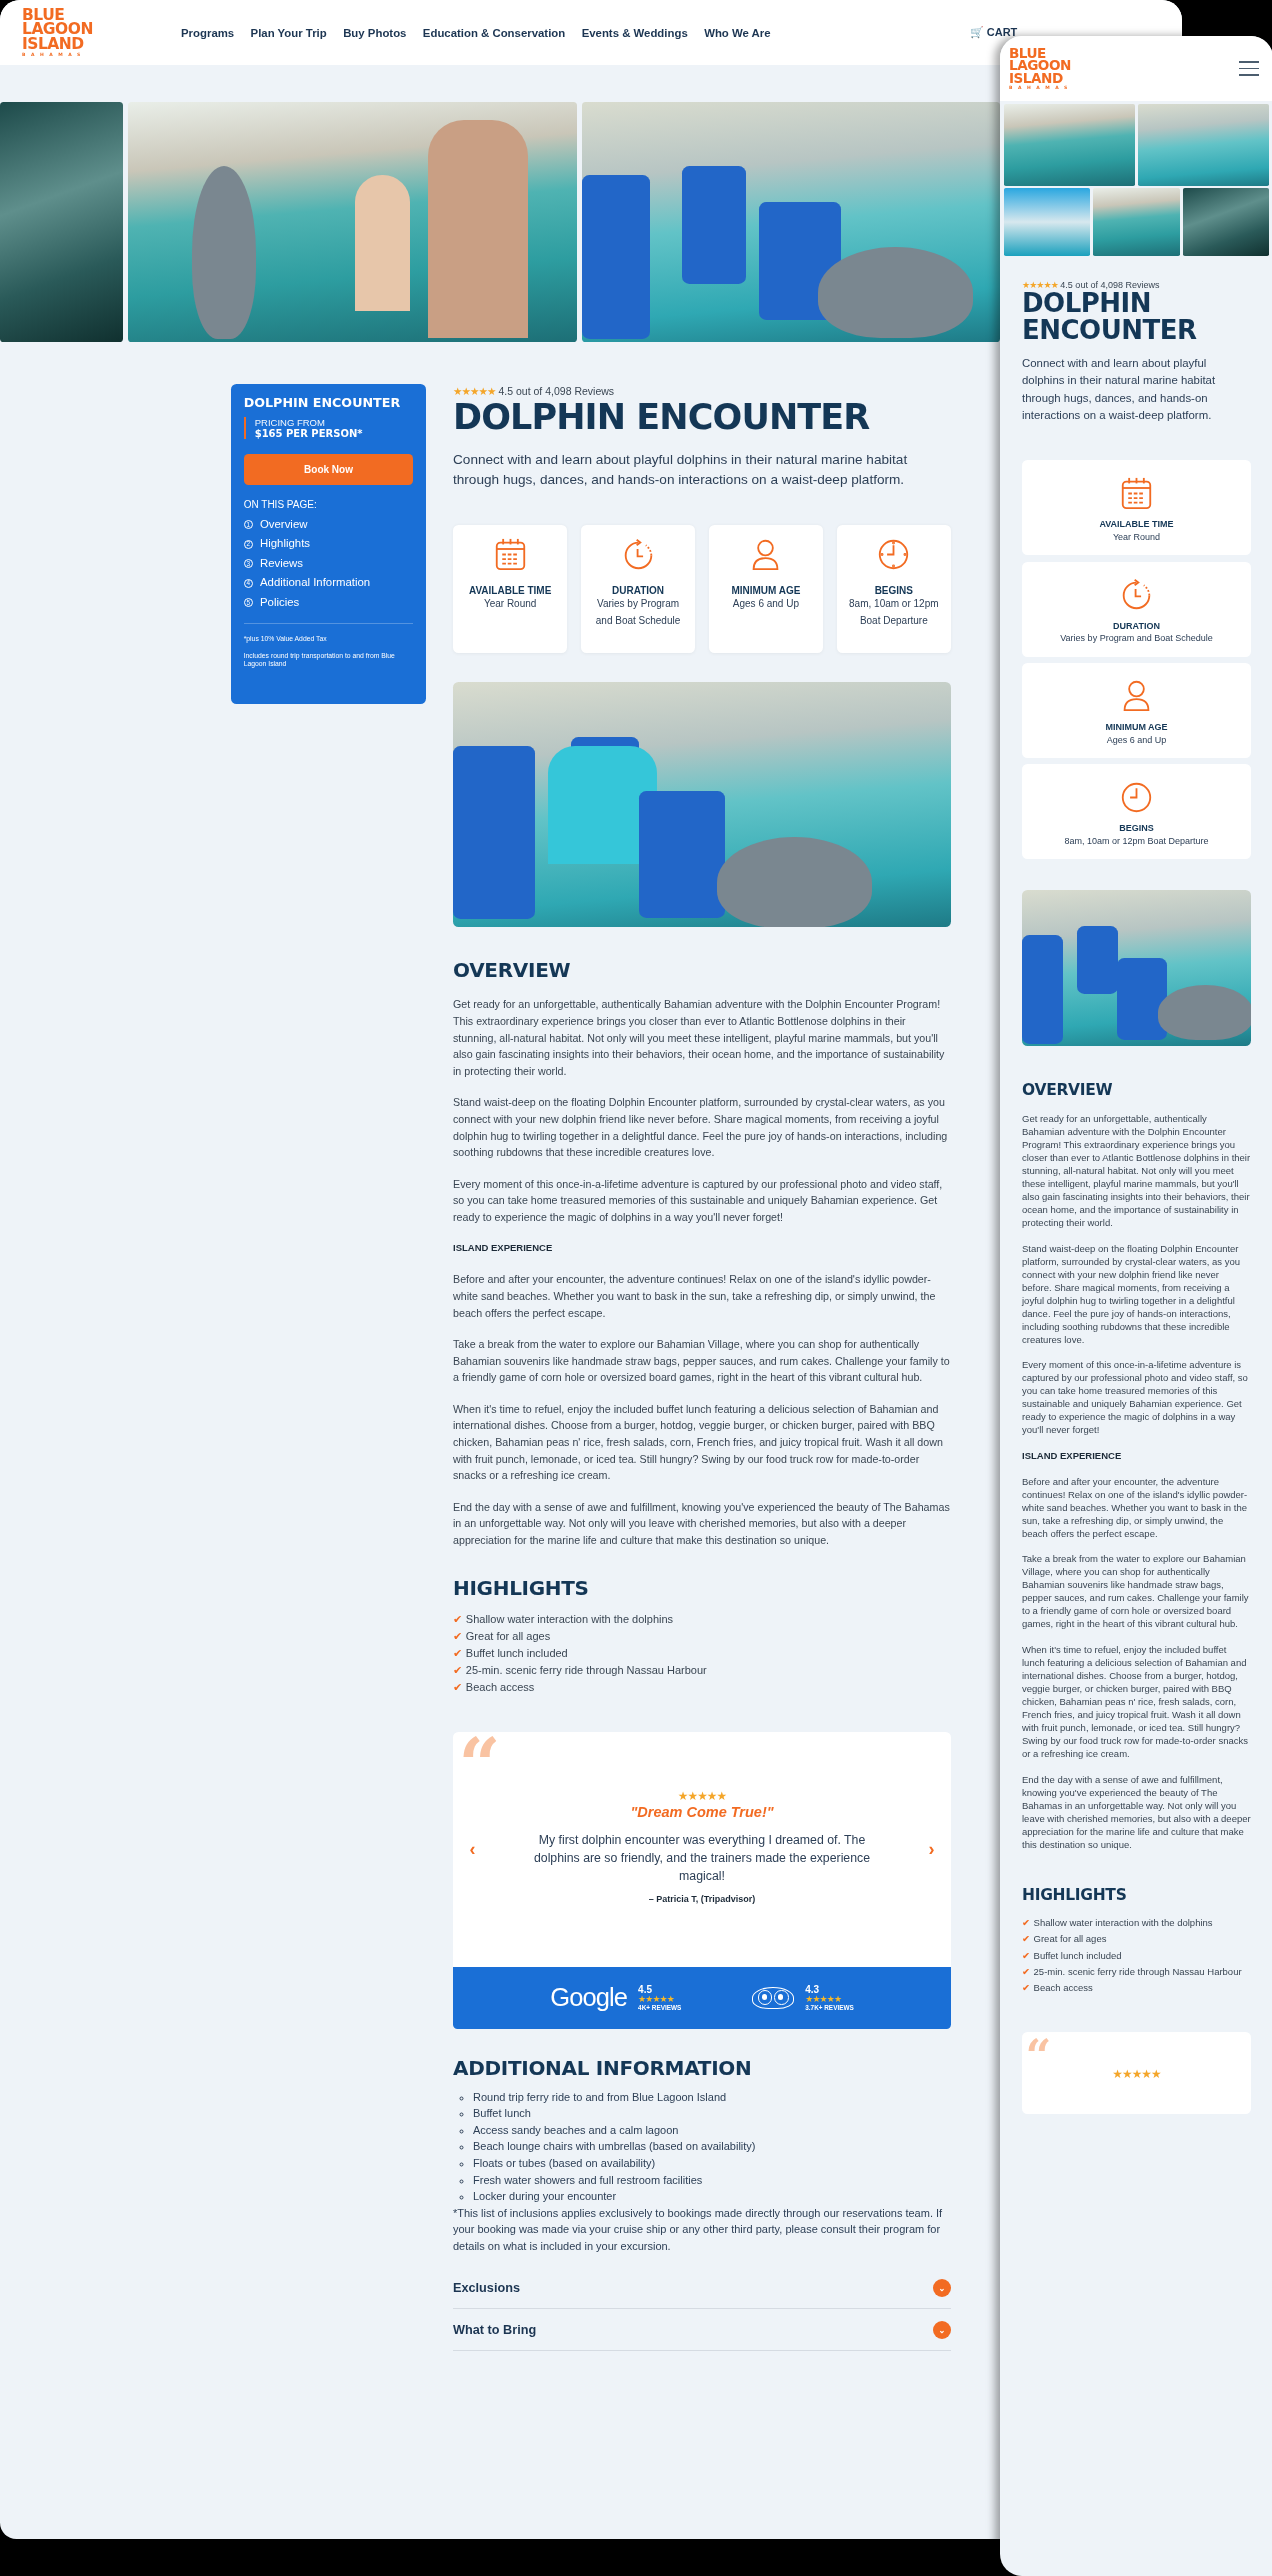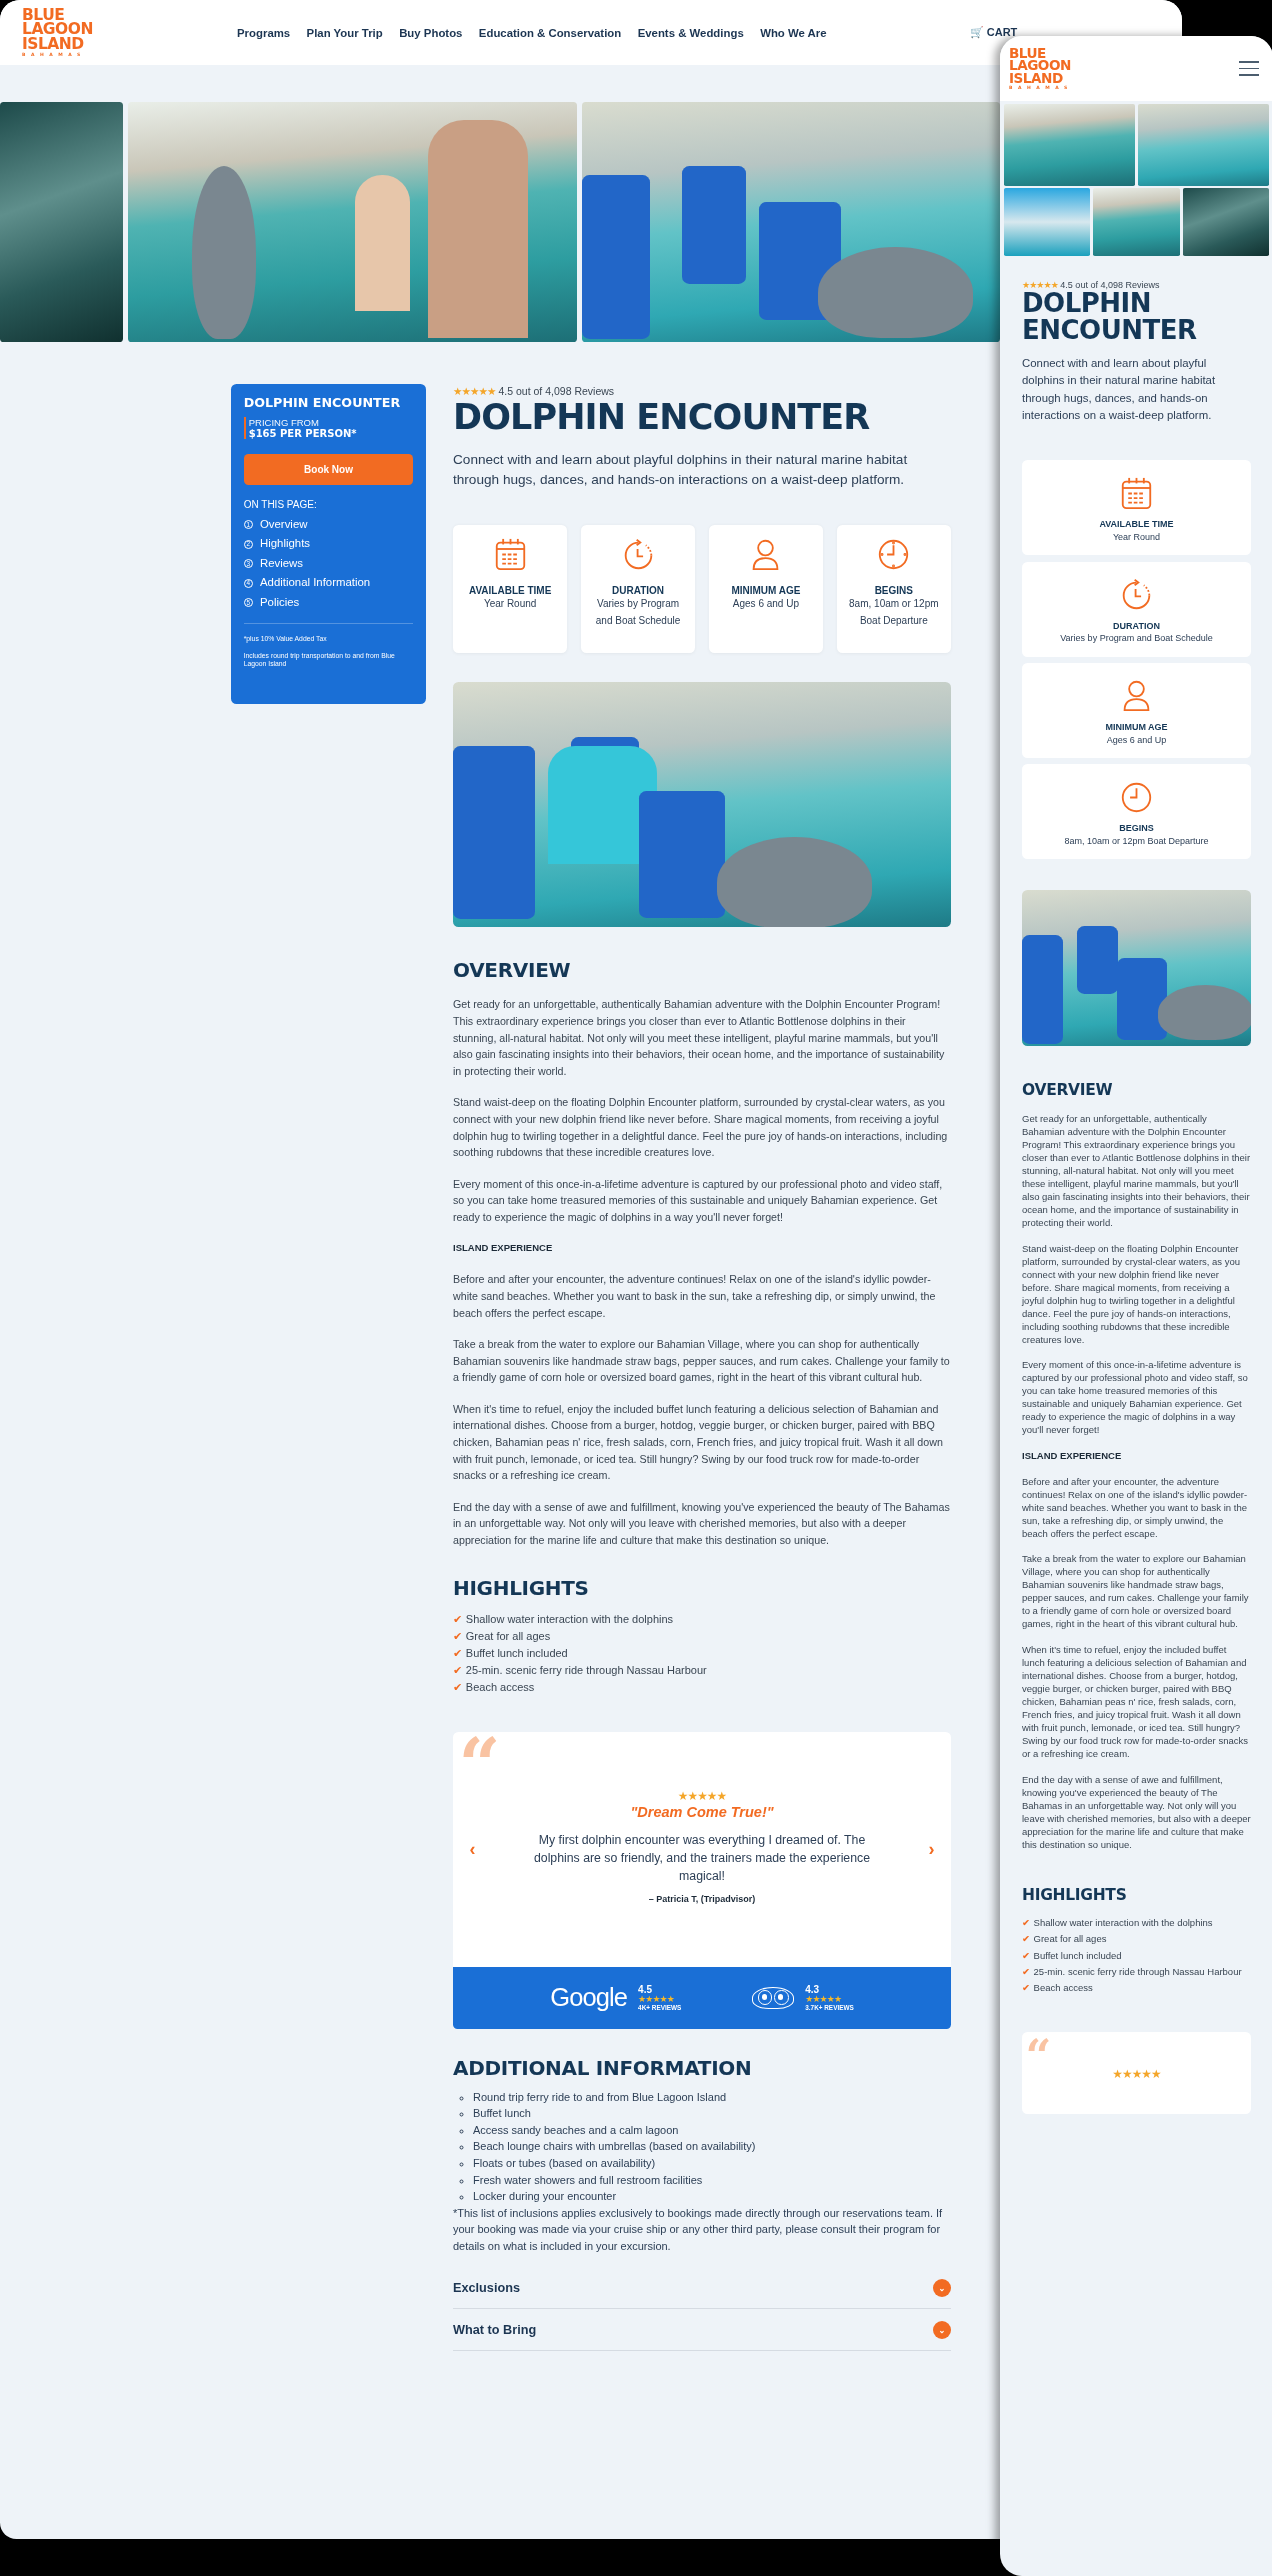--- a/index.html
+++ b/index.html
@@ -3,32 +3,32 @@
 <meta charset="utf-8">
 <style>
 *{box-sizing:border-box;margin:0;padding:0}
 body{width:1273px;height:2576px;background:#000;position:relative;overflow:hidden;font-family:"Liberation Sans",sans-serif;color:#2b3440}
 .desk{position:absolute;left:0;top:0;width:1182px;height:2539px;background:#eef3f8;border-radius:20px 20px 16.4px 16.4px;overflow:hidden}
 .topbar{height:20px;background:#1a6fd6;display:flex;justify-content:flex-end;align-items:center;gap:25.5px;padding-right:18px;font-size:8.2px;color:#fff}
 .topbar .sep{width:0.9px;height:11.8px;background:rgba(255,255,255,.5);margin:0 -11px}
 .nav{height:65px;background:#fff;display:flex;align-items:center;padding-left:22px;position:relative}
 .logo{color:#f26b22;font-family:"DejaVu Sans",sans-serif;font-weight:900;line-height:.92;font-size:15.5px;letter-spacing:-0.5px;width:100px}
 .logo small{display:block;font-size:4.5px;letter-spacing:5.5px;margin-top:1.8px}
-.menu{display:flex;gap:16.4px;margin-left:115px;font-size:11.4px;font-weight:bold;color:#1c3552}
+.menu{display:flex;gap:16.4px;margin-left:59px;font-size:11.4px;font-weight:bold;color:#1c3552}
 .cart{position:absolute;left:970px;top:25.5px;font-size:11px;font-weight:bold;color:#1c3552}
 .gallery{position:absolute;top:102px;left:0;width:1000px;height:240px;display:flex;gap:5.5px}
 .gal{height:240px;border-radius:3.6px;overflow:hidden}
 .ph-a{background:linear-gradient(160deg,#1d4a4a,#5f8f8c 40%,#2a5a59 70%,#10302f)}
 .ph-b{background:linear-gradient(175deg,#e9eee8 0%,#c9c6b8 25%,#4fb3b2 45%,#2d9da0 70%,#1d6f76)}
 .ph-c{background:linear-gradient(175deg,#d9dccf 0%,#b7c5c3 28%,#62c3c7 50%,#2fa8b3 80%,#1e7a86)}
 .dolph{position:absolute;background:#7a8790;border-radius:50% 50% 40% 40%}
 .vest{position:absolute;background:#2266c8;border-radius:7.3px}
 .side{position:absolute;left:231px;top:384px;width:195px;height:320px;background:#1a6fd6;border-radius:5.5px;color:#fff;padding:11px 12.7px}
 .side h3{font-family:"DejaVu Sans",sans-serif;font-size:12.7px;font-weight:bold;margin-bottom:7.3px}
-.price{border-left:2.7px solid #f26b22;padding-left:3px;margin-bottom:14.5px}
+.price{border-left:2.7px solid #f26b22;padding-left:9px;margin-bottom:14.5px}
 .price .lbl{font-size:9.5px;opacity:.95}
 .price .val{font-family:"DejaVu Sans",sans-serif;font-size:10px;font-weight:bold}
 .book{display:block;width:100%;height:31px;background:#f26b22;border:0;border-radius:4.5px;color:#fff;font-weight:bold;font-size:10px;font-family:"Liberation Sans",sans-serif}
 .otp{font-weight:normal;font-size:10px;margin:14.5px 0 4.5px}
 .toc li{list-style:none;font-size:11.4px;line-height:19.5px;display:flex;align-items:center;gap:7.3px}
 .toc .num{width:9px;height:9px;border:0.9px solid #fff;border-radius:50%;font-size:6.4px;display:inline-flex;align-items:center;justify-content:center}
 .side hr{border:0;border-top:0.9px solid rgba(255,255,255,.25);margin:11px 0}
 .fine{font-size:6.8px;line-height:8.2px;margin-bottom:8.2px}
 .main{position:absolute;left:453px;top:385px;width:498px}
 .rating{font-size:10.5px;color:#3a4653}

